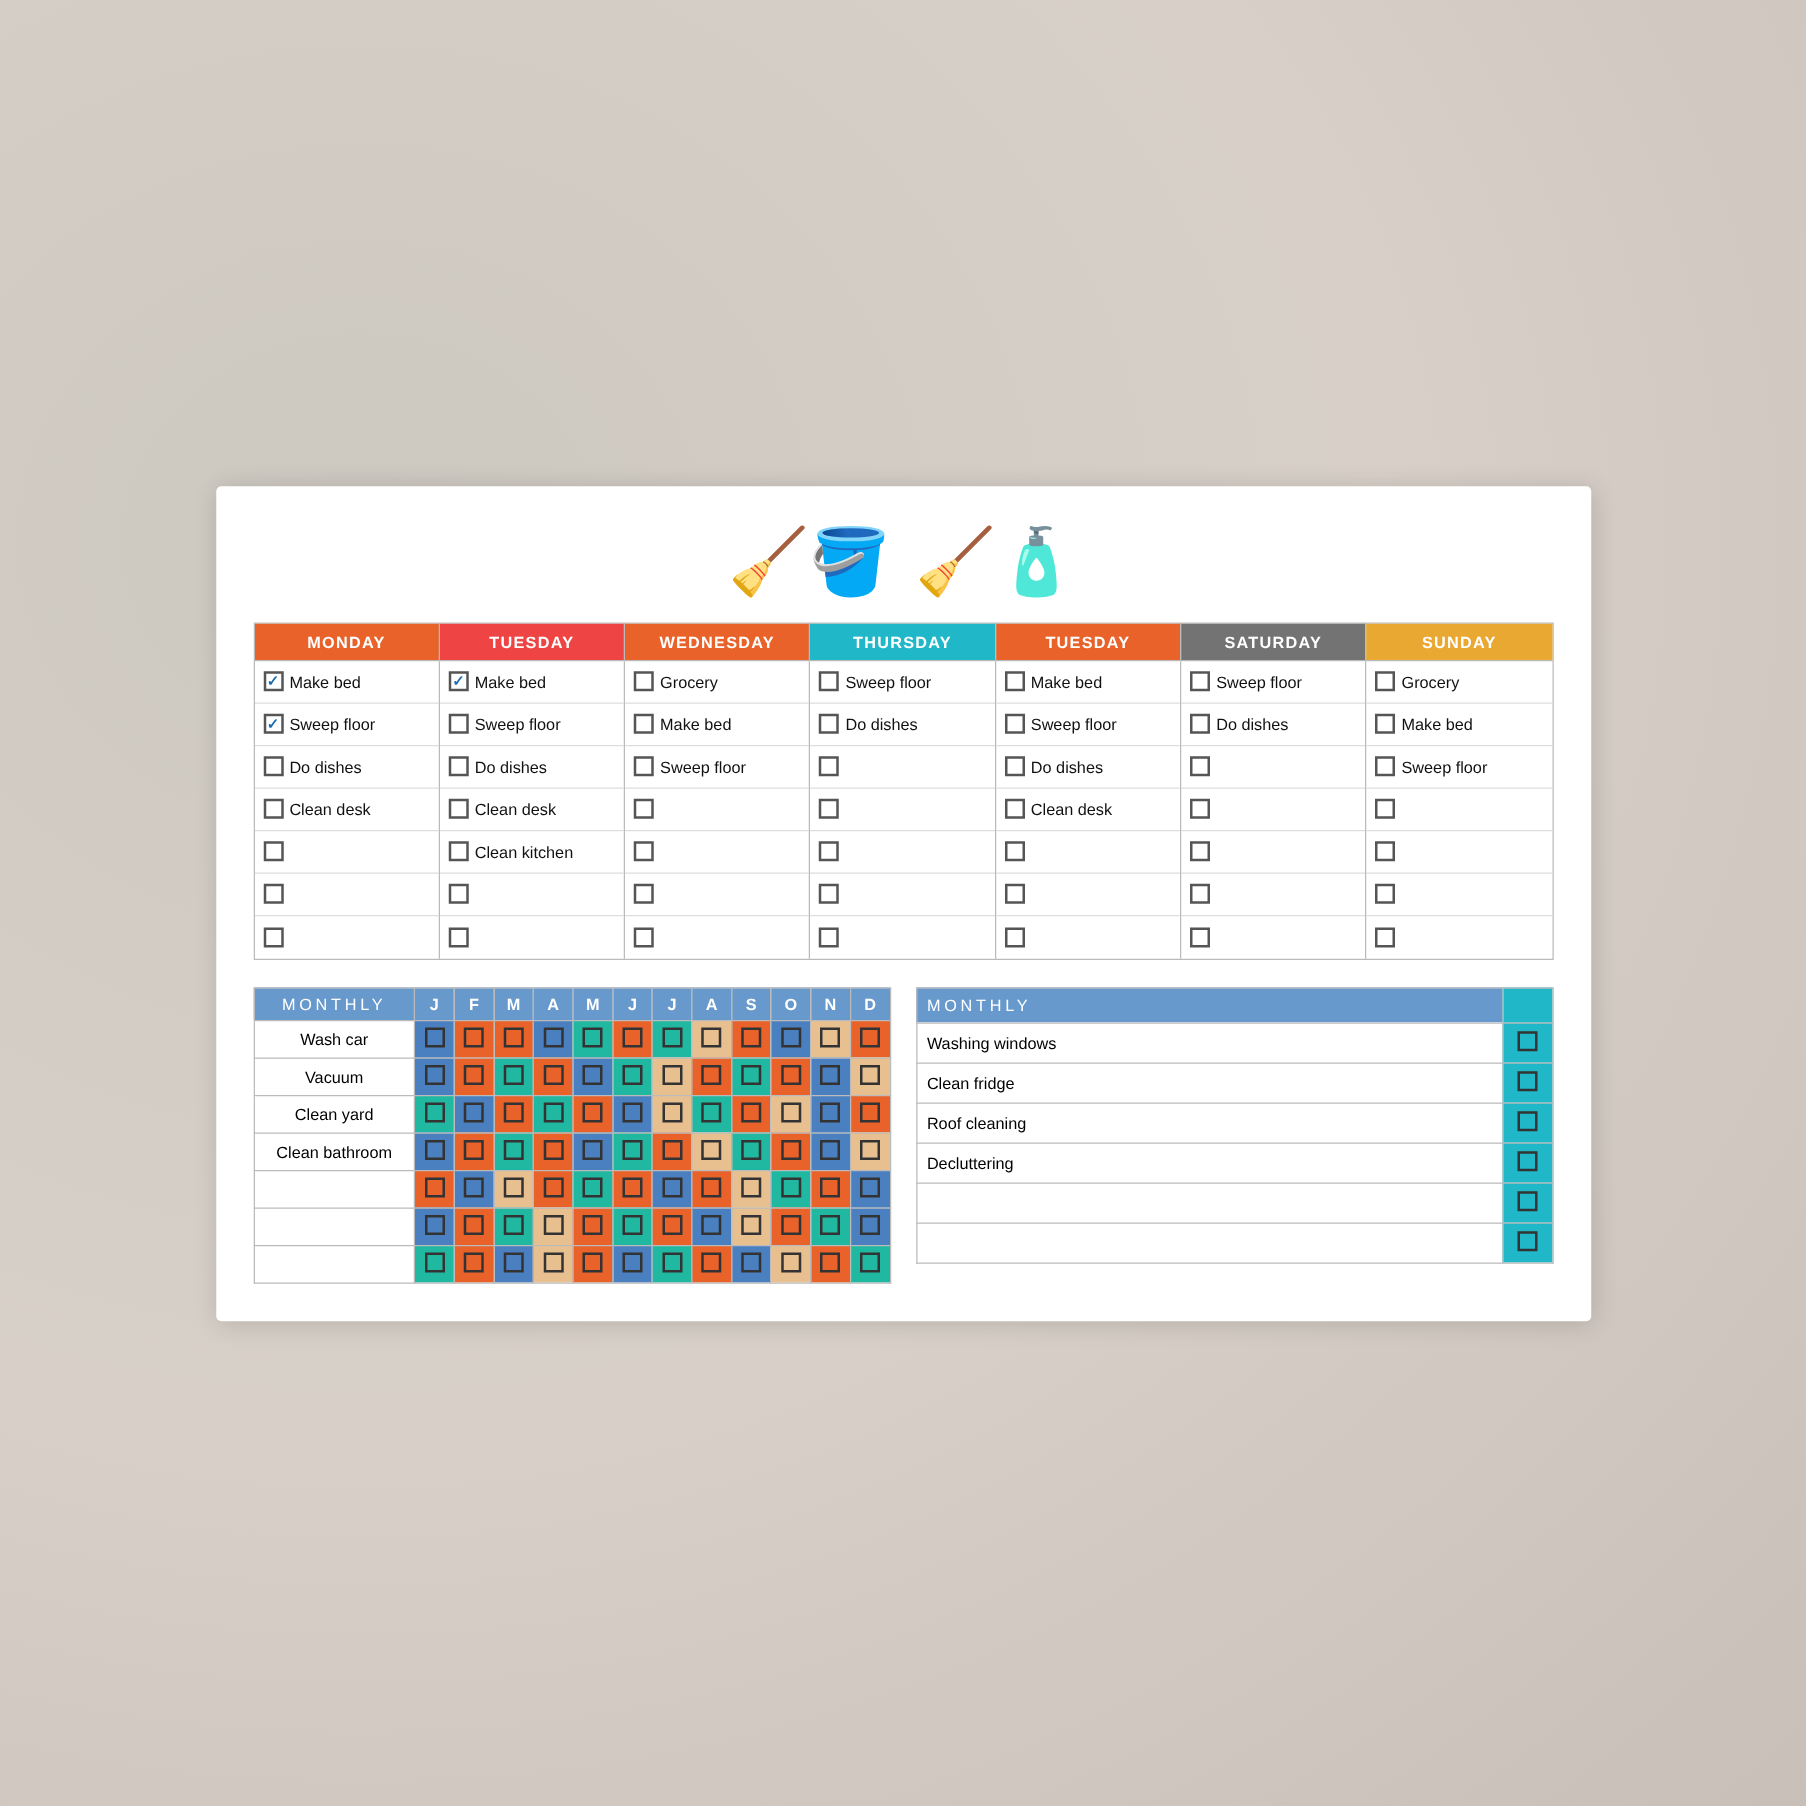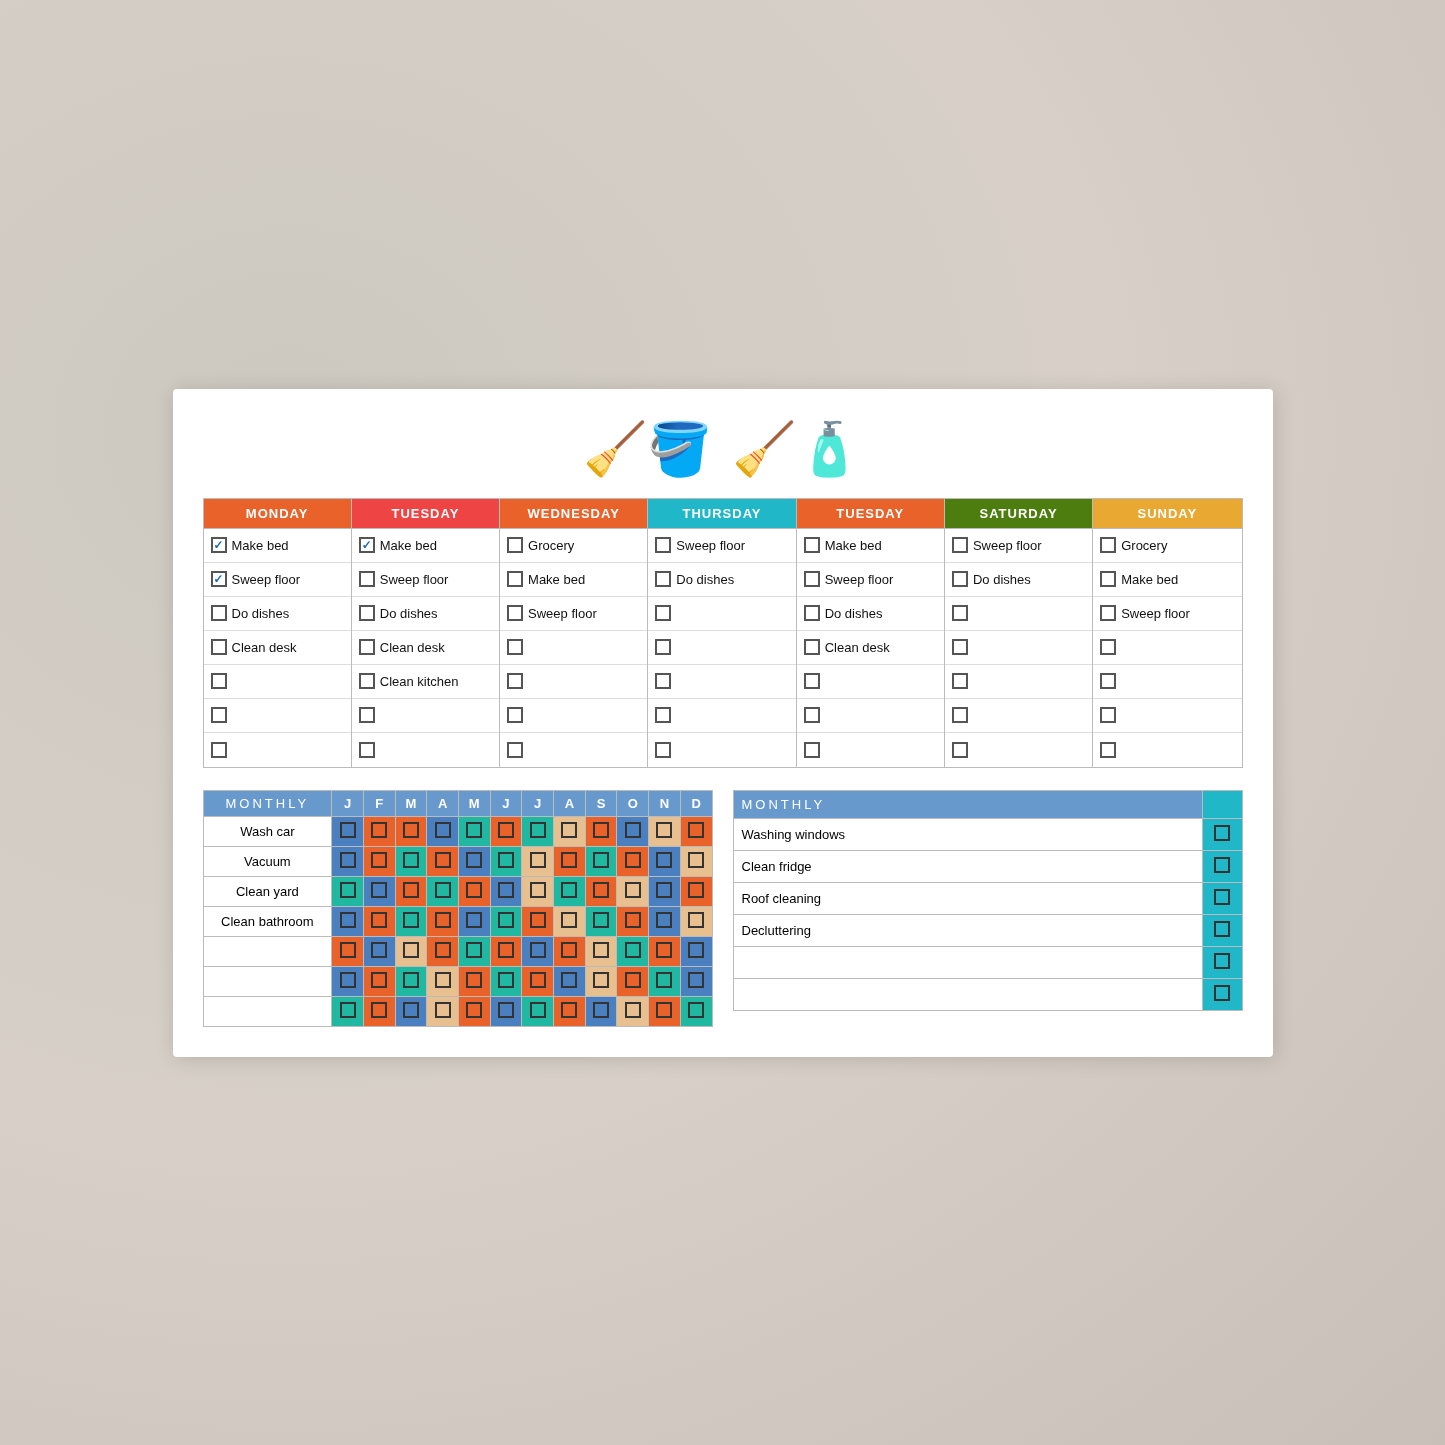--- a/index.html
+++ b/index.html
@@ -73,21 +73,21 @@
       letter-spacing: 1px;
       border-right: 1.5px solid #bbb;
       color: #fff;
     }
     .day-header:last-child { border-right: none; }
     .day-mon { background: #e8622a; }
     .day-tue { background: #ef4444; }
     .day-wed { background: #e8622a; }
     .day-thu { background: #20b8c8; }
     .day-fri { background: #e8622a; }
-    .day-sat { background: #4d7c0f; }
+    .day-sat { background: #737373; }
     .day-sun { background: #e8a832; }
 
     .daily-tasks-grid {
       display: grid;
       grid-template-columns: repeat(7, 1fr);
     }
     .day-col {
       border-right: 1.5px solid #bbb;
       padding: 0;
     }

